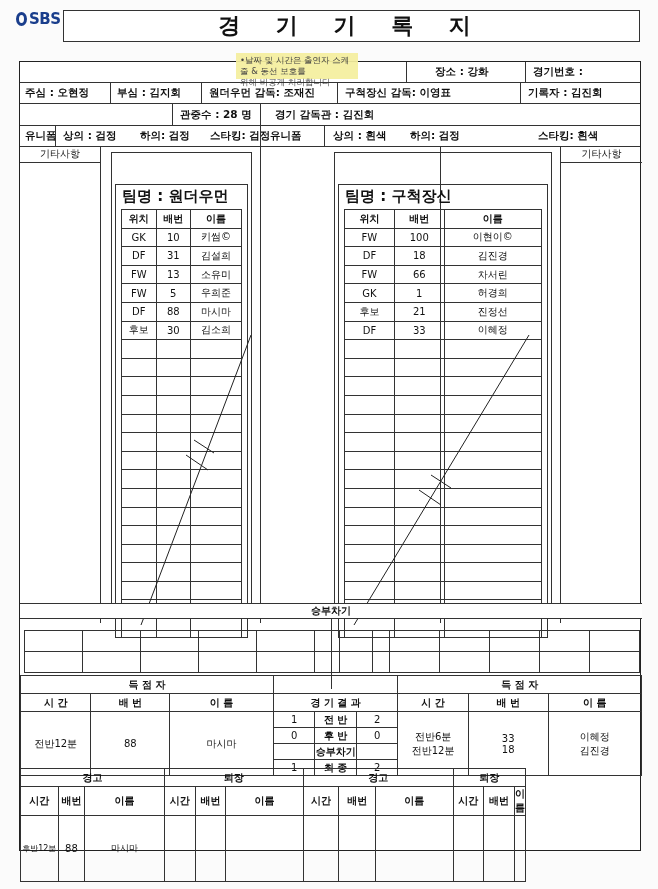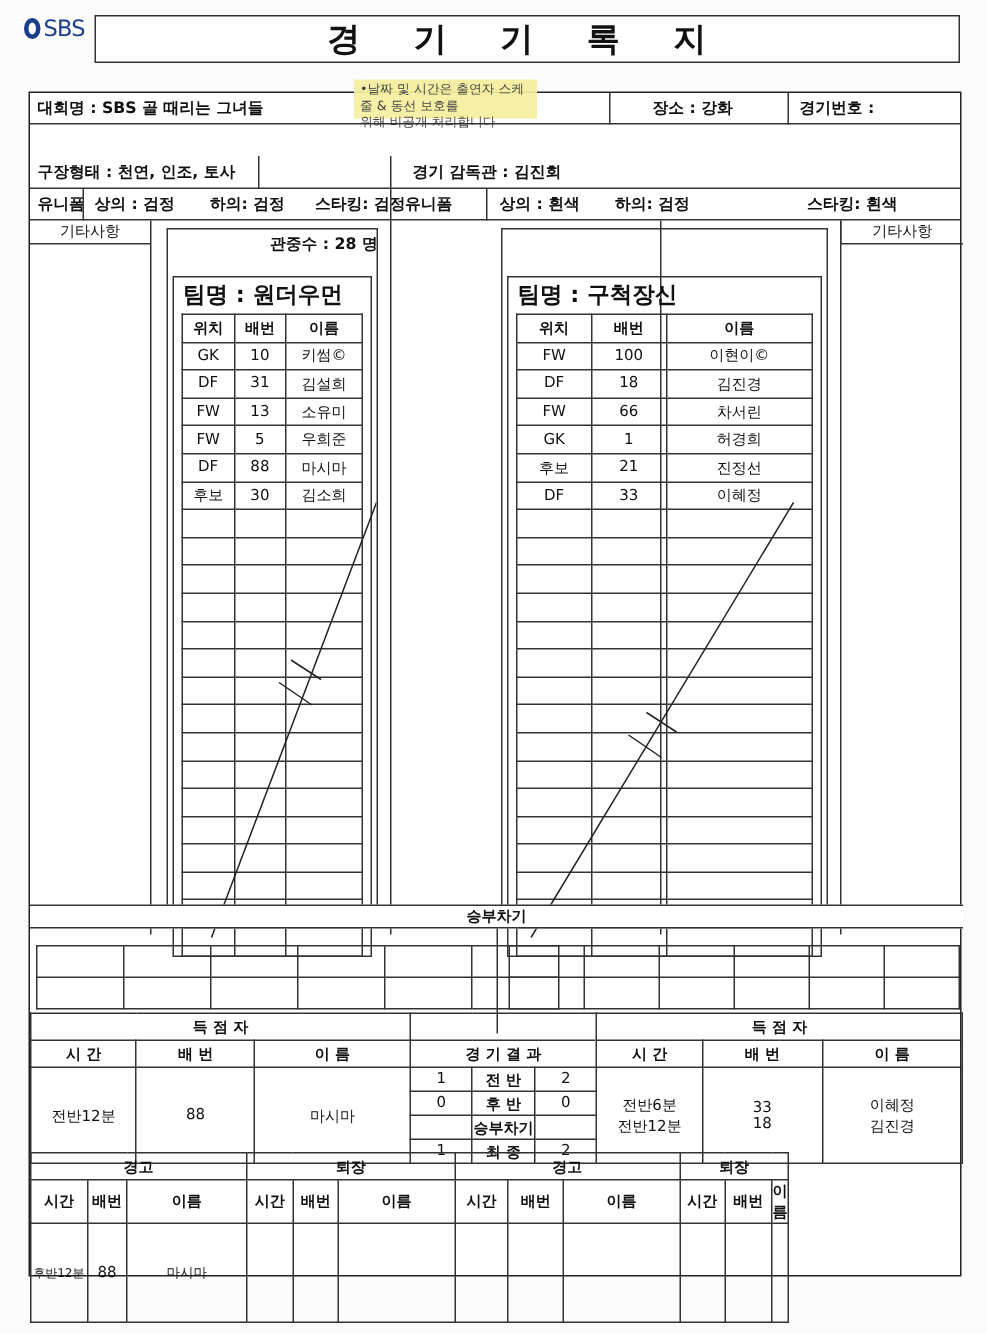--- a/index.html
+++ b/index.html
@@ -1,21 +1,21 @@
 <!DOCTYPE html>
 <html><head>
 <meta charset="utf-8">
 <style>
   * { box-sizing: border-box; margin: 0; padding: 0; }
   body {
     width: 658px; height: 889px; background: #fbfbfb; position: relative; overflow: hidden;
     font-family: "DejaVu Sans", "Liberation Sans", sans-serif; color: #111;
   }
   .abs { position: absolute; }
-  .logo { left: 16px; top: 10px; font-weight: normal; font-size: 15px; color: #1a3e8c; letter-spacing: -0.5px; display:flex; align-items:center; }
+  .logo { left: 16px; top: 10px; font-weight: bold; font-size: 15px; color: #1a3e8c; letter-spacing: -0.5px; display:flex; align-items:center; }
   .logo-ring { width: 11px; height: 14px; border: 3px solid #1a3e8c; border-radius: 50%; margin-right: 2px; }
   .title-box { left: 63px; top: 10px; width: 577px; height: 32px; border: 1.5px solid #333; background: #fff;
     display: flex; align-items: center; justify-content: center; font-size: 22px; font-weight: bold; letter-spacing: 14px; }
   .note { left: 236px; top: 53px; width: 122px; height: 26px; background: #f5ef9e; font-size: 8.5px; line-height: 11px; padding: 2px 4px; color: #333; z-index: 5; opacity: 0.92; }
   .sheet { left: 19px; top: 61px; width: 622px; height: 790px; border: 1.6px solid #222; background: #fff; }
   .row { position: absolute; left: 0; width: 100%; border-bottom: 1px solid #333; font-size: 10.5px; font-weight: bold; }
   .cell { position: absolute; top: 0; height: 100%; display: flex; align-items: center; padding-left: 5px; white-space: nowrap; }
   .vline { position: absolute; border-left: 1px solid #333; }
   .team-box { position: absolute; border: 1.2px solid #333; padding: 3px; }
   .team-inner { border: 1px solid #333; width: 100%; height: 100%; position: relative; margin-top: 28px; }
@@ -38,32 +38,41 @@
   </div>
 <div class="abs title-box">경 기 기 록 지</div>
 <div class="abs note">
   <div>•날짜 및 시간은 출연자 스케줄 &amp; 동선 보호를</div>
   <div>위해 비공개 처리합니다</div>
 </div>
 
 <div class="abs sheet">
 
   <div class="row" style="top:0;height:21px;">
-    <div class="cell" style="left:0;">대회명 : SBS 골 때리는 그녀들</div>
     <div class="vline" style="left:386px;top:0;height:21px;"></div>
     <div class="cell" style="left:390px;margin-left:20px;">장소 : 강화</div>
     <div class="vline" style="left:505px;top:0;height:21px;"></div>
     <div class="cell" style="left:508px;">경기번호 :</div>
   </div>
 
+  <div class="row" style="top:21px;height:21px;">
+    <div class="cell" style="left:0;">주심 : 오현정</div>
+    <div class="vline" style="left:90px;top:0;height:21px;"></div>
+    <div class="cell" style="left:92px;">부심 : 김지회</div>
+    <div class="vline" style="left:181px;top:0;height:21px;"></div>
+    <div class="cell" style="left:184px;">원더우먼 감독: 조재진</div>
+    <div class="vline" style="left:317px;top:0;height:21px;"></div>
+    <div class="cell" style="left:320px;">구척장신 감독: 이영표</div>
+    <div class="vline" style="left:500px;top:0;height:21px;"></div>
+    <div class="cell" style="left:503px;">기록자 : 김진회</div>
+  </div>
 
   <div class="row" style="top:42px;height:22px;">
-    <div class="cell" style="left:0;">구장형태 : 천연, 인조, 토사</div>
     <div class="vline" style="left:152px;top:0;height:22px;"></div>
-    <div class="cell" style="left:155px;margin-top:48px;">관중수 : 28  명</div>
+    <div class="cell" style="left:155px;">관중수 : 28  명</div>
     <div class="vline" style="left:240px;top:0;height:22px;"></div>
     <div class="cell" style="left:250px;text-align:center;">경기 감독관 : 김진회</div>
   </div>
 
   <div class="row" style="top:64px;height:21px;">
     <div class="cell" style="left:0;">유니폼</div>
     <div class="vline" style="left:35px;top:0;height:21px;"></div>
     <div class="cell" style="left:38px;">상의 : 검정</div>
     <div class="cell" style="left:115px;">하의: 검정</div>
     <div class="cell" style="left:185px;">스타킹: 검정</div>

